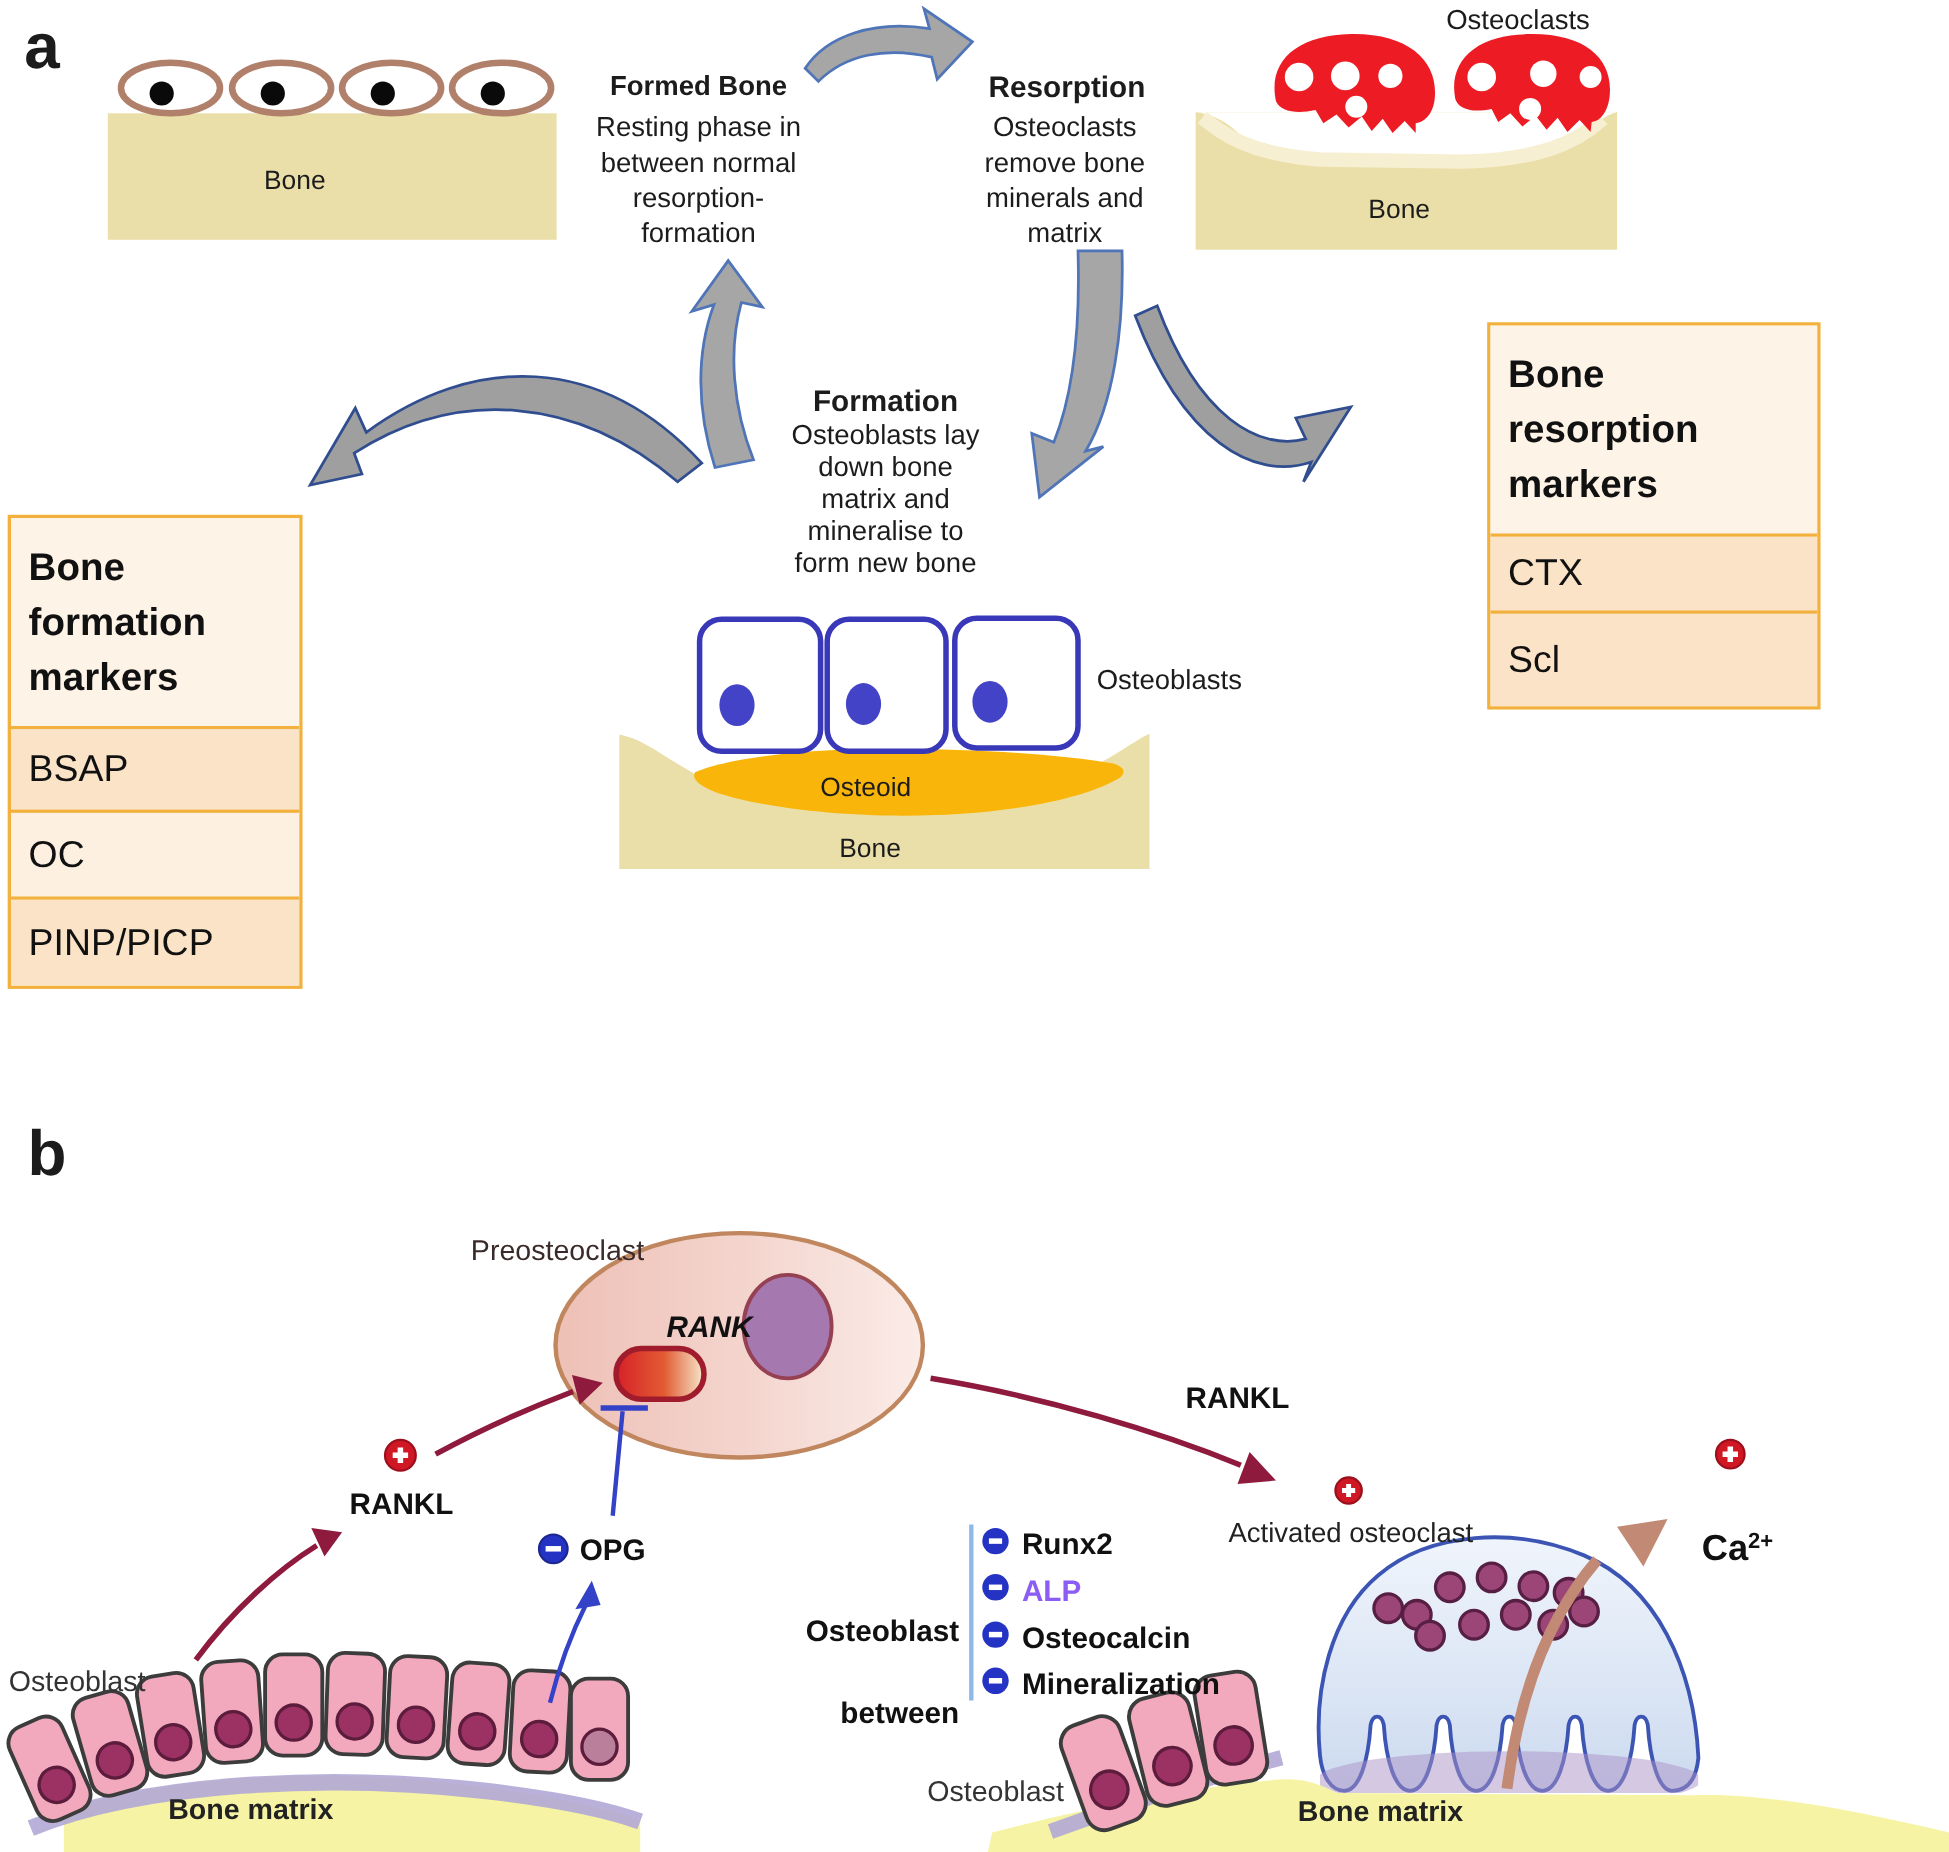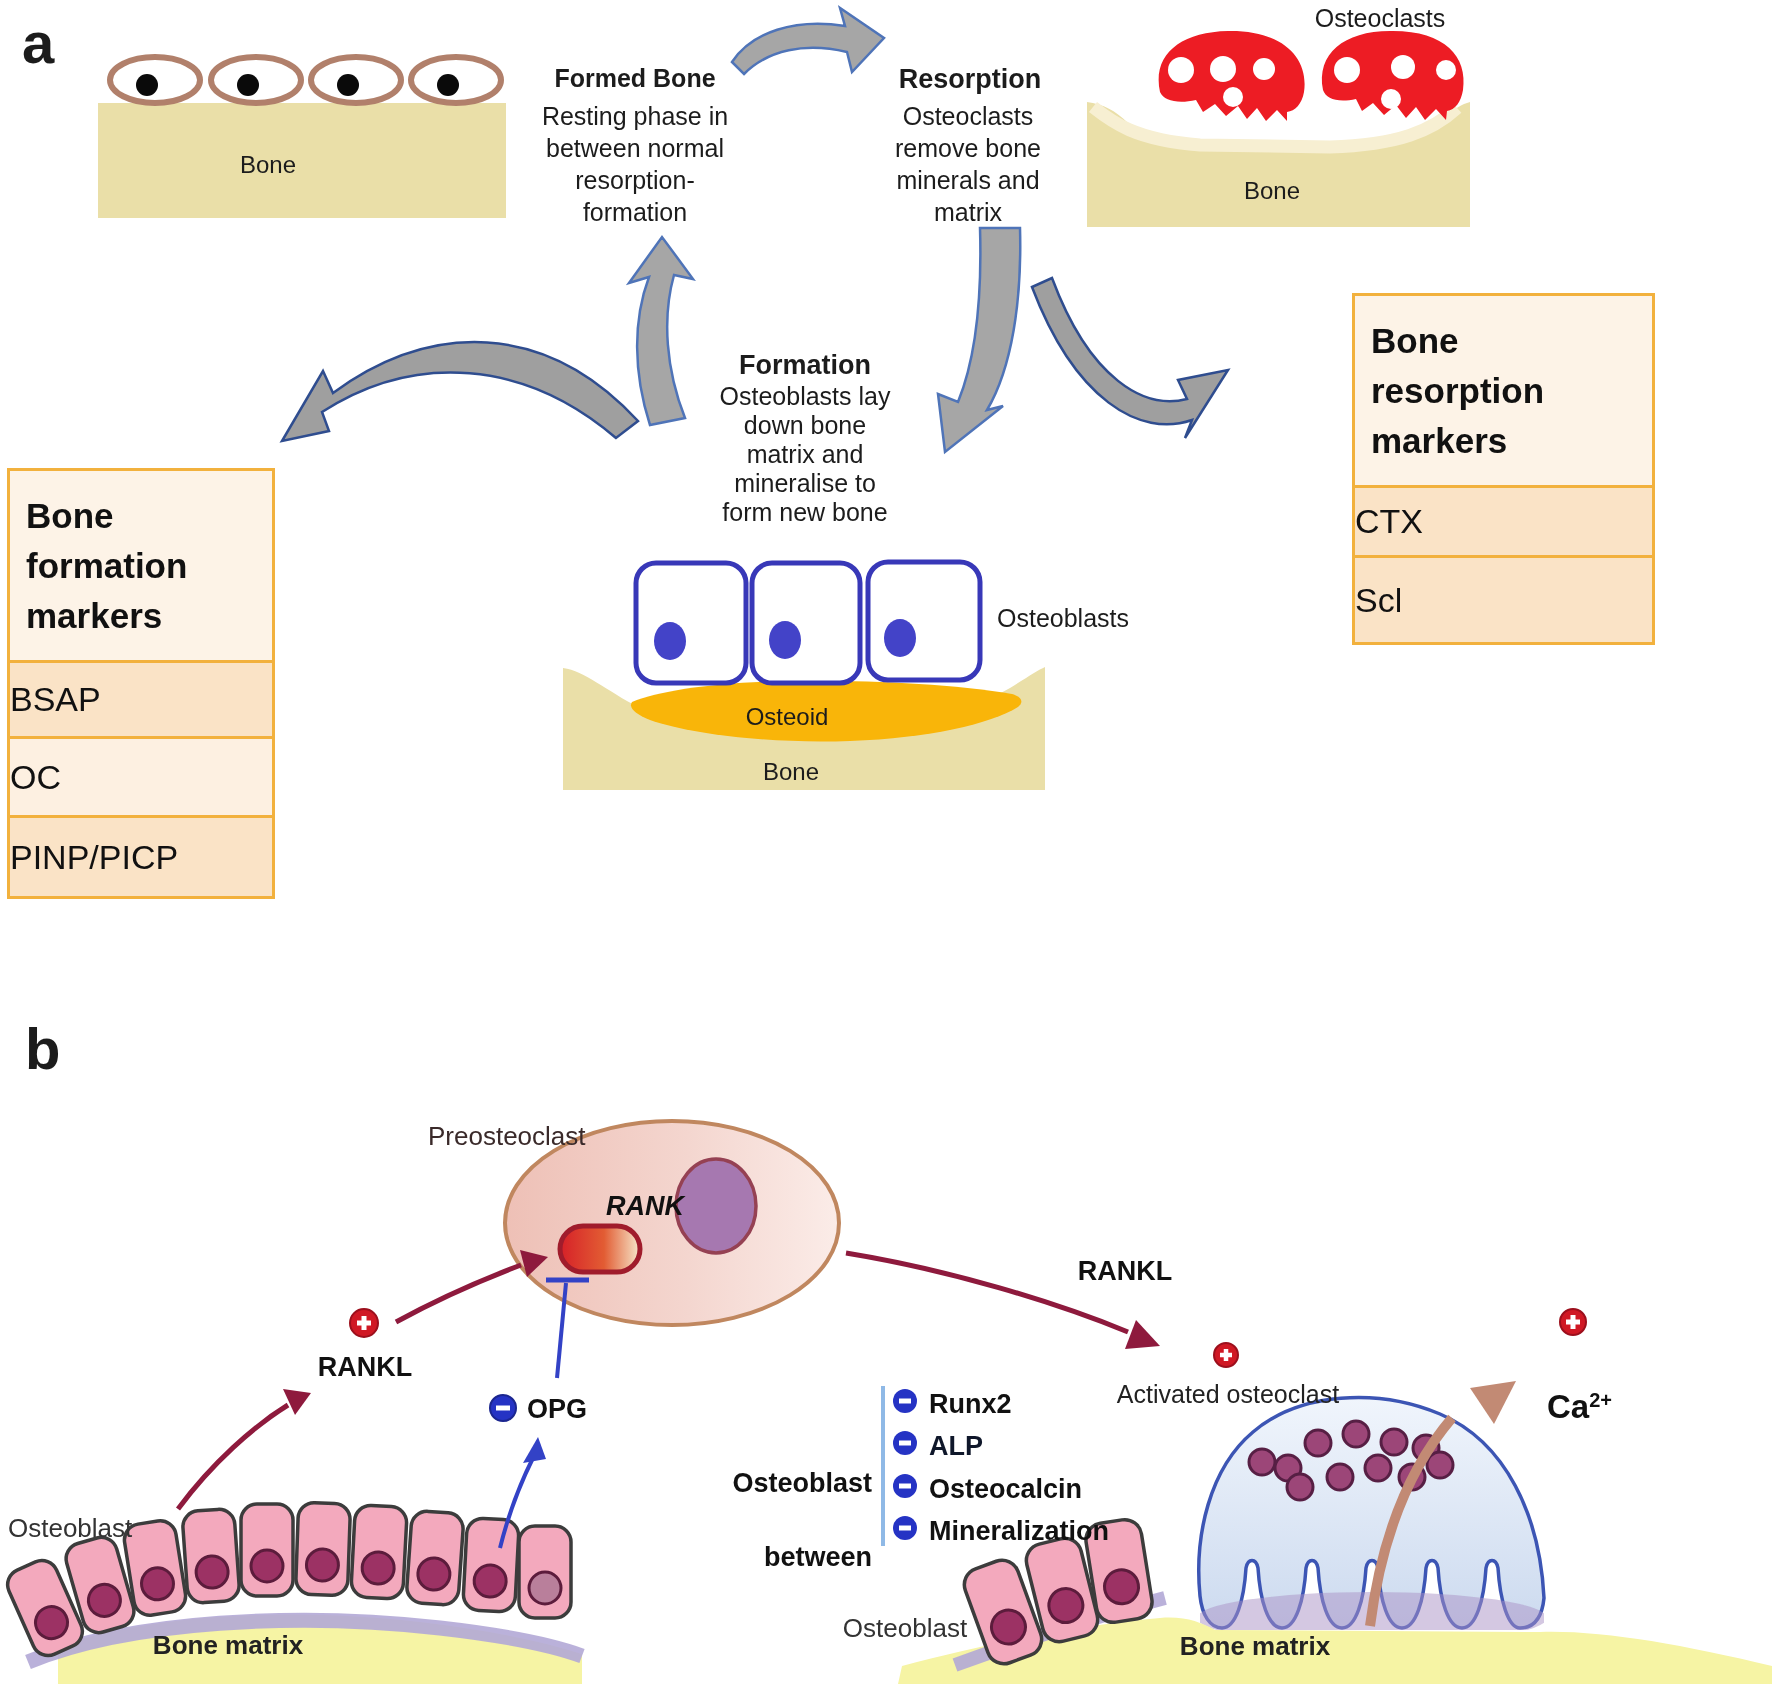--- a/index.html
+++ b/index.html
@@ -6,21 +6,21 @@
   .canvas{position:relative;width:1772px;height:1684px;background:#fff;
           font-family:"Liberation Sans",sans-serif;overflow:hidden}
   svg.art{position:absolute;left:0;top:0}
   .t{position:absolute;color:#1c1c1c;white-space:pre-line;line-height:1.28}
   .c{transform:translateX(-50%);text-align:center}
   .b{font-weight:bold}
   .i{font-style:italic}
   .mtab{position:absolute;border:3px solid #f2b13d;background:#fdf3e7;box-sizing:border-box}
   .mhead{font-weight:bold;font-size:35px;line-height:50px;padding:20px 8px 14px 16px;
          border-bottom:3px solid #f2b13d;white-space:pre-line;background:#fdf3e7;color:#111;box-sizing:border-box}
-  .mrow{font-size:34px;display:flex;align-items:center;
+  .mrow{font-size:34px;padding-left:16px;display:flex;align-items:center;
         border-bottom:3px solid #f2b13d;box-sizing:border-box;color:#111}
   .mrow.last{border-bottom:none}
   .rd{background:#fae3c6}.rl{background:#fdf0e1}
   .sup{font-size:20px;position:relative;top:-11px;font-weight:bold}
 </style>
 </head>
 <body>
 
 <div class="canvas">
 
@@ -326,20 +326,20 @@
     <span>Ca</span><span class="sup">2+</span>
   </div>
   <div class="t" style="left:8px;top:1512px;font-size:26px;color:#333">Osteoblast</div>
   <div class="t c" style="left:228px;top:1629px;font-size:26px;font-weight:600;color:#222">Bone matrix</div>
 
   <div class="t b" style="left:632px;top:1428px;width:240px;text-align:right;font-size:27px;line-height:37px;color:#111">
     <div>Osteoblast</div>
     <div>between</div>
   </div>
   <div class="t b" style="left:929px;top:1387px;font-size:27px;color:#111">Runx2</div>
-  <div class="t b" style="left:929px;top:1429px;font-size:27px;color:#0f172a">ALP</div>
+  <div class="t b" style="left:929px;top:1429px;font-size:27px;color:#8b5cf6">ALP</div>
   <div class="t b" style="left:929px;top:1472px;font-size:27px;color:#111">Osteocalcin</div>
   <div class="t b" style="left:929px;top:1514px;font-size:27px;color:#111">Mineralization</div>
 
   <div class="t c" style="left:905px;top:1612px;font-size:26px;color:#333">Osteoblast</div>
   <div class="t c" style="left:1255px;top:1630px;font-size:26px;font-weight:600;color:#222">Bone matrix</div>
 
 </div>
 
 </body></html>

